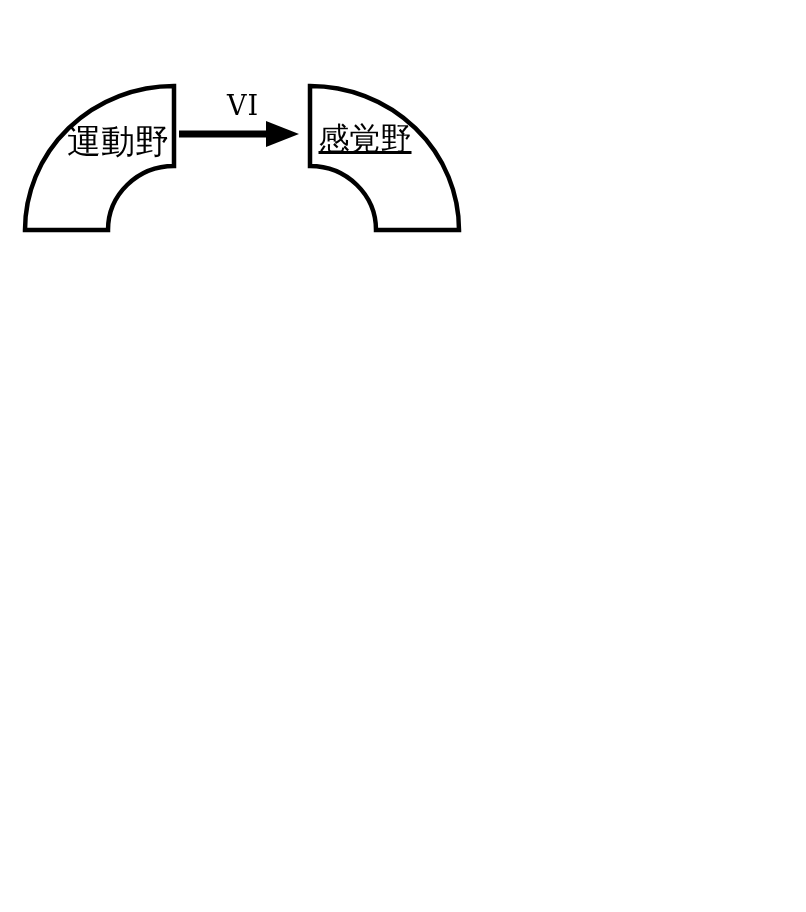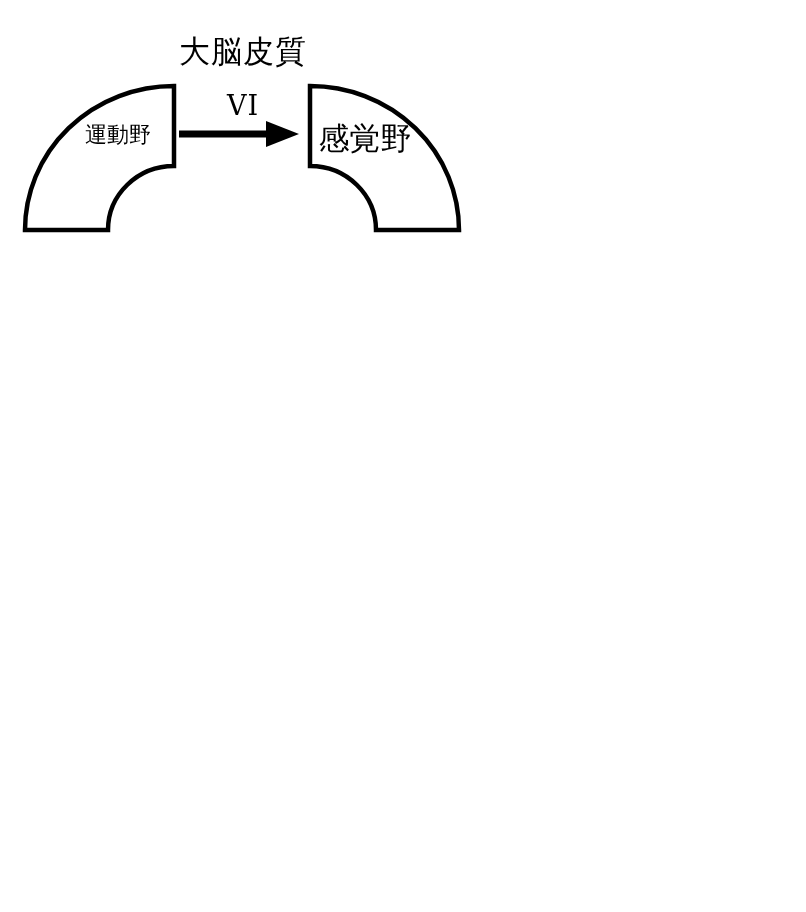--- a/index.html
+++ b/index.html
@@ -46,26 +46,27 @@
   .title-label {
     left: 243px;
     top: 34px;
     font-size: 31px;
     letter-spacing: 1px;
     font-weight: 500;
   }
   .motor-label {
     left: 118px;
     top: 122px;
-    font-size: 22px;
+    font-size: 34px;
   }
   .sensory-label {
     left: 365px;
     top: 121px;
     font-size: 31px;
+    text-decoration: underline;
   }
   .arrow-label {
     left: 243px;
     top: 90px;
     font-size: 27px;
     font-family: "DejaVu Serif", "Liberation Serif", serif;
     letter-spacing: 1px;
     text-align: center;
   }
 </style>
@@ -79,21 +80,20 @@
     <path class="node-shape" d="M 174 86 L 174 166 A 66 64 0 0 0 108 230 L 25 230 A 149 144 0 0 1 174 86 Z"></path>
 
     <path class="node-shape" d="M 310 86 L 310 166 A 66 64 0 0 1 376 230 L 459 230 A 149 144 0 0 0 310 86 Z"></path>
 
     <g>
       <line class="arrow-line" x1="179" y1="134" x2="268" y2="134"></line>
       <polygon class="arrow-head" points="266,121 299,134 266,147"></polygon>
     </g>
   </svg>
 
-  <div class="label title-label">大脳皮質</div>
 
   <div class="label motor-label">運動野</div>
 
   <div class="label sensory-label">感覚野</div>
 
   <div class="label arrow-label">VI</div>
 
 </div>
 
 </body></html>

